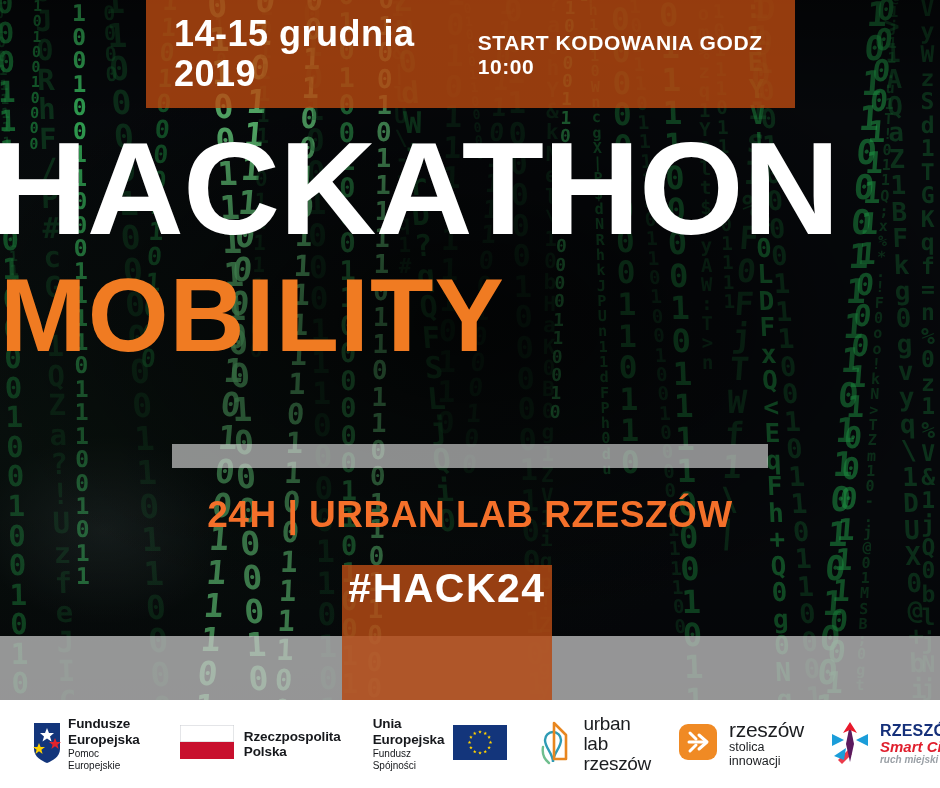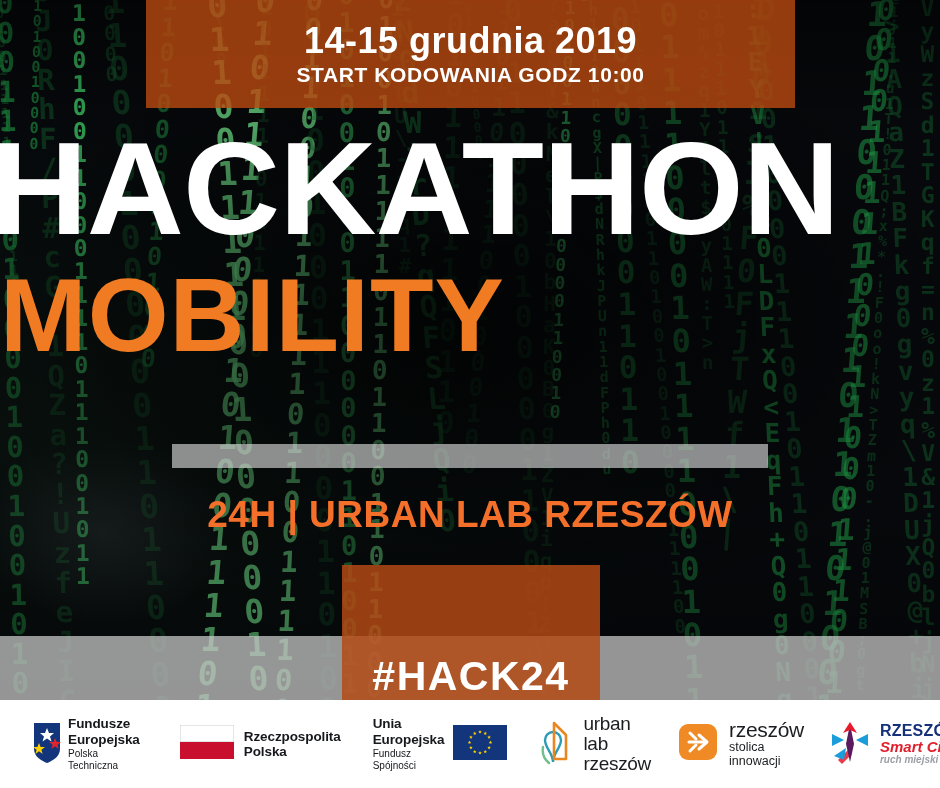--- a/index.html
+++ b/index.html
@@ -17,22 +17,22 @@
       background:
         radial-gradient(ellipse 70% 58% at 50% 46%, rgba(0,0,0,.66) 0%, rgba(0,0,0,.30) 45%, rgba(0,0,0,0) 78%),
         radial-gradient(ellipse 120% 80% at 8% 62%, rgba(10,22,14,.55) 0%, rgba(0,0,0,0) 60%),
         linear-gradient(180deg, rgba(0,0,0,.45) 0%, rgba(0,0,0,0) 18%, rgba(0,0,0,0) 72%, rgba(0,0,0,.35) 100%);}
   #bgcar{position:absolute;left:0;top:380px;width:300px;height:300px;
       background:radial-gradient(ellipse 60% 45% at 35% 50%, rgba(120,130,140,.20) 0%, rgba(0,0,0,0) 70%);}
 
   
   #datebanner{position:absolute;left:146px;top:0;width:649px;height:108px;
       background:rgba(186,74,16,.80);overflow:hidden;}
-  #datebanner .inner{position:relative;z-index:2;height:100%;display:flex;flex-direction:column;
-      align-items:center;justify-content:center;}
+  #datebanner .inner{position:relative;z-index:2;height:100%;display:flex;flex-direction:row;
+      align-items:center;justify-content:center;padding-left:28px;}
   .date-main{color:#fff;font-size:36px;font-weight:700;letter-spacing:.5px;line-height:1.1;
       font-family:"Liberation Sans",sans-serif;}
   .date-sub{color:#fff;font-size:21px;font-weight:700;letter-spacing:.6px;margin-top:2px;
       font-family:"Liberation Sans",sans-serif;}
 
   
   #headline{position:absolute;left:0;top:128px;width:940px;text-align:left;z-index:3;}
   .h-hack{color:#fff;font-size:132px;font-weight:700;line-height:.92;letter-spacing:-1px;
       font-family:"Liberation Sans Narrow","Liberation Sans",sans-serif;
       transform:scaleX(1.02);transform-origin:center;}
@@ -46,22 +46,22 @@
   
   #venue{position:absolute;left:0;top:494px;width:940px;text-align:center;z-index:3;
       color:#F4702A;font-size:37px;font-weight:700;letter-spacing:.5px;
       font-family:"Liberation Sans",sans-serif;}
 
   
   #grayband{position:absolute;left:0;top:636px;width:940px;height:64px;
       background:rgba(205,205,205,.72);z-index:2;}
 
   
-  #hashbox{position:absolute;left:342px;top:565px;width:258px;height:135px;
-      background:rgba(180,74,20,.84);z-index:4;display:flex;align-items:flex-end;justify-content:center;}
+  #hashbox{position:absolute;left:342px;top:565px;width:210px;height:135px;
+      background:rgba(180,74,20,.84);z-index:4;display:flex;align-items:flex-start;justify-content:center;}
   #hashbox .tag{color:#fff;font-size:41px;font-weight:700;letter-spacing:1.5px;
       font-family:"Liberation Sans",sans-serif;}
 
   
   #logos{position:absolute;left:0;top:700px;width:940px;height:88px;background:#fff;z-index:6;
       display:flex;align-items:center;}
   .logo{display:flex;align-items:center;height:88px;}
   .logo .txt{display:flex;flex-direction:column;justify-content:center;}
   .lt1{font-size:13.5px;font-weight:700;color:#16181c;line-height:1.14;letter-spacing:-.1px;}
   .lt2{font-size:10px;font-weight:400;color:#16181c;line-height:1.2;margin-top:1px;}
@@ -1509,21 +1509,21 @@
         <svg width="38" height="46" viewBox="0 0 38 46">
           <path d="M6 4 H32 V30 C32 38 24 42 19 44 C14 42 6 38 6 30 Z" fill="#13357B"></path>
           <polygon points="19,9 21,14 26,14 22,17.5 23.5,22.5 19,19.5 14.5,22.5 16,17.5 12,14 17,14" fill="#fff"></polygon>
           <polygon points="27,19 28.6,23 33,23 29.4,25.8 30.6,30 27,27.3 23.4,30 24.6,25.8 21,23 25.4,23" fill="#E3242B"></polygon>
           <polygon points="11,24 12.6,28 17,28 13.4,30.8 14.6,35 11,32.3 7.4,35 8.6,30.8 5,28 9.4,28" fill="#FFD200"></polygon>
         </svg>
       </span>
       <span class="txt" style="margin-left:2px;">
         <span class="lt1">Fundusze</span>
         <span class="lt1">Europejska</span>
-        <span class="lt2">Polska Techniczna</span>
+        <span class="lt2">Pomoc Europejskie</span>
       </span>
     </div>
 
     <div class="logo" style="margin-left:40px;justify-content:center;">
       <span style="display:block;">
         <svg width="54" height="34" viewBox="0 0 54 34">
           <rect x="0" y="0" width="54" height="17" fill="#fff" stroke="#c9ccd1" stroke-width="1"></rect>
           <rect x="0" y="17" width="54" height="17" fill="#C8102E"></rect>
         </svg>
       </span>

